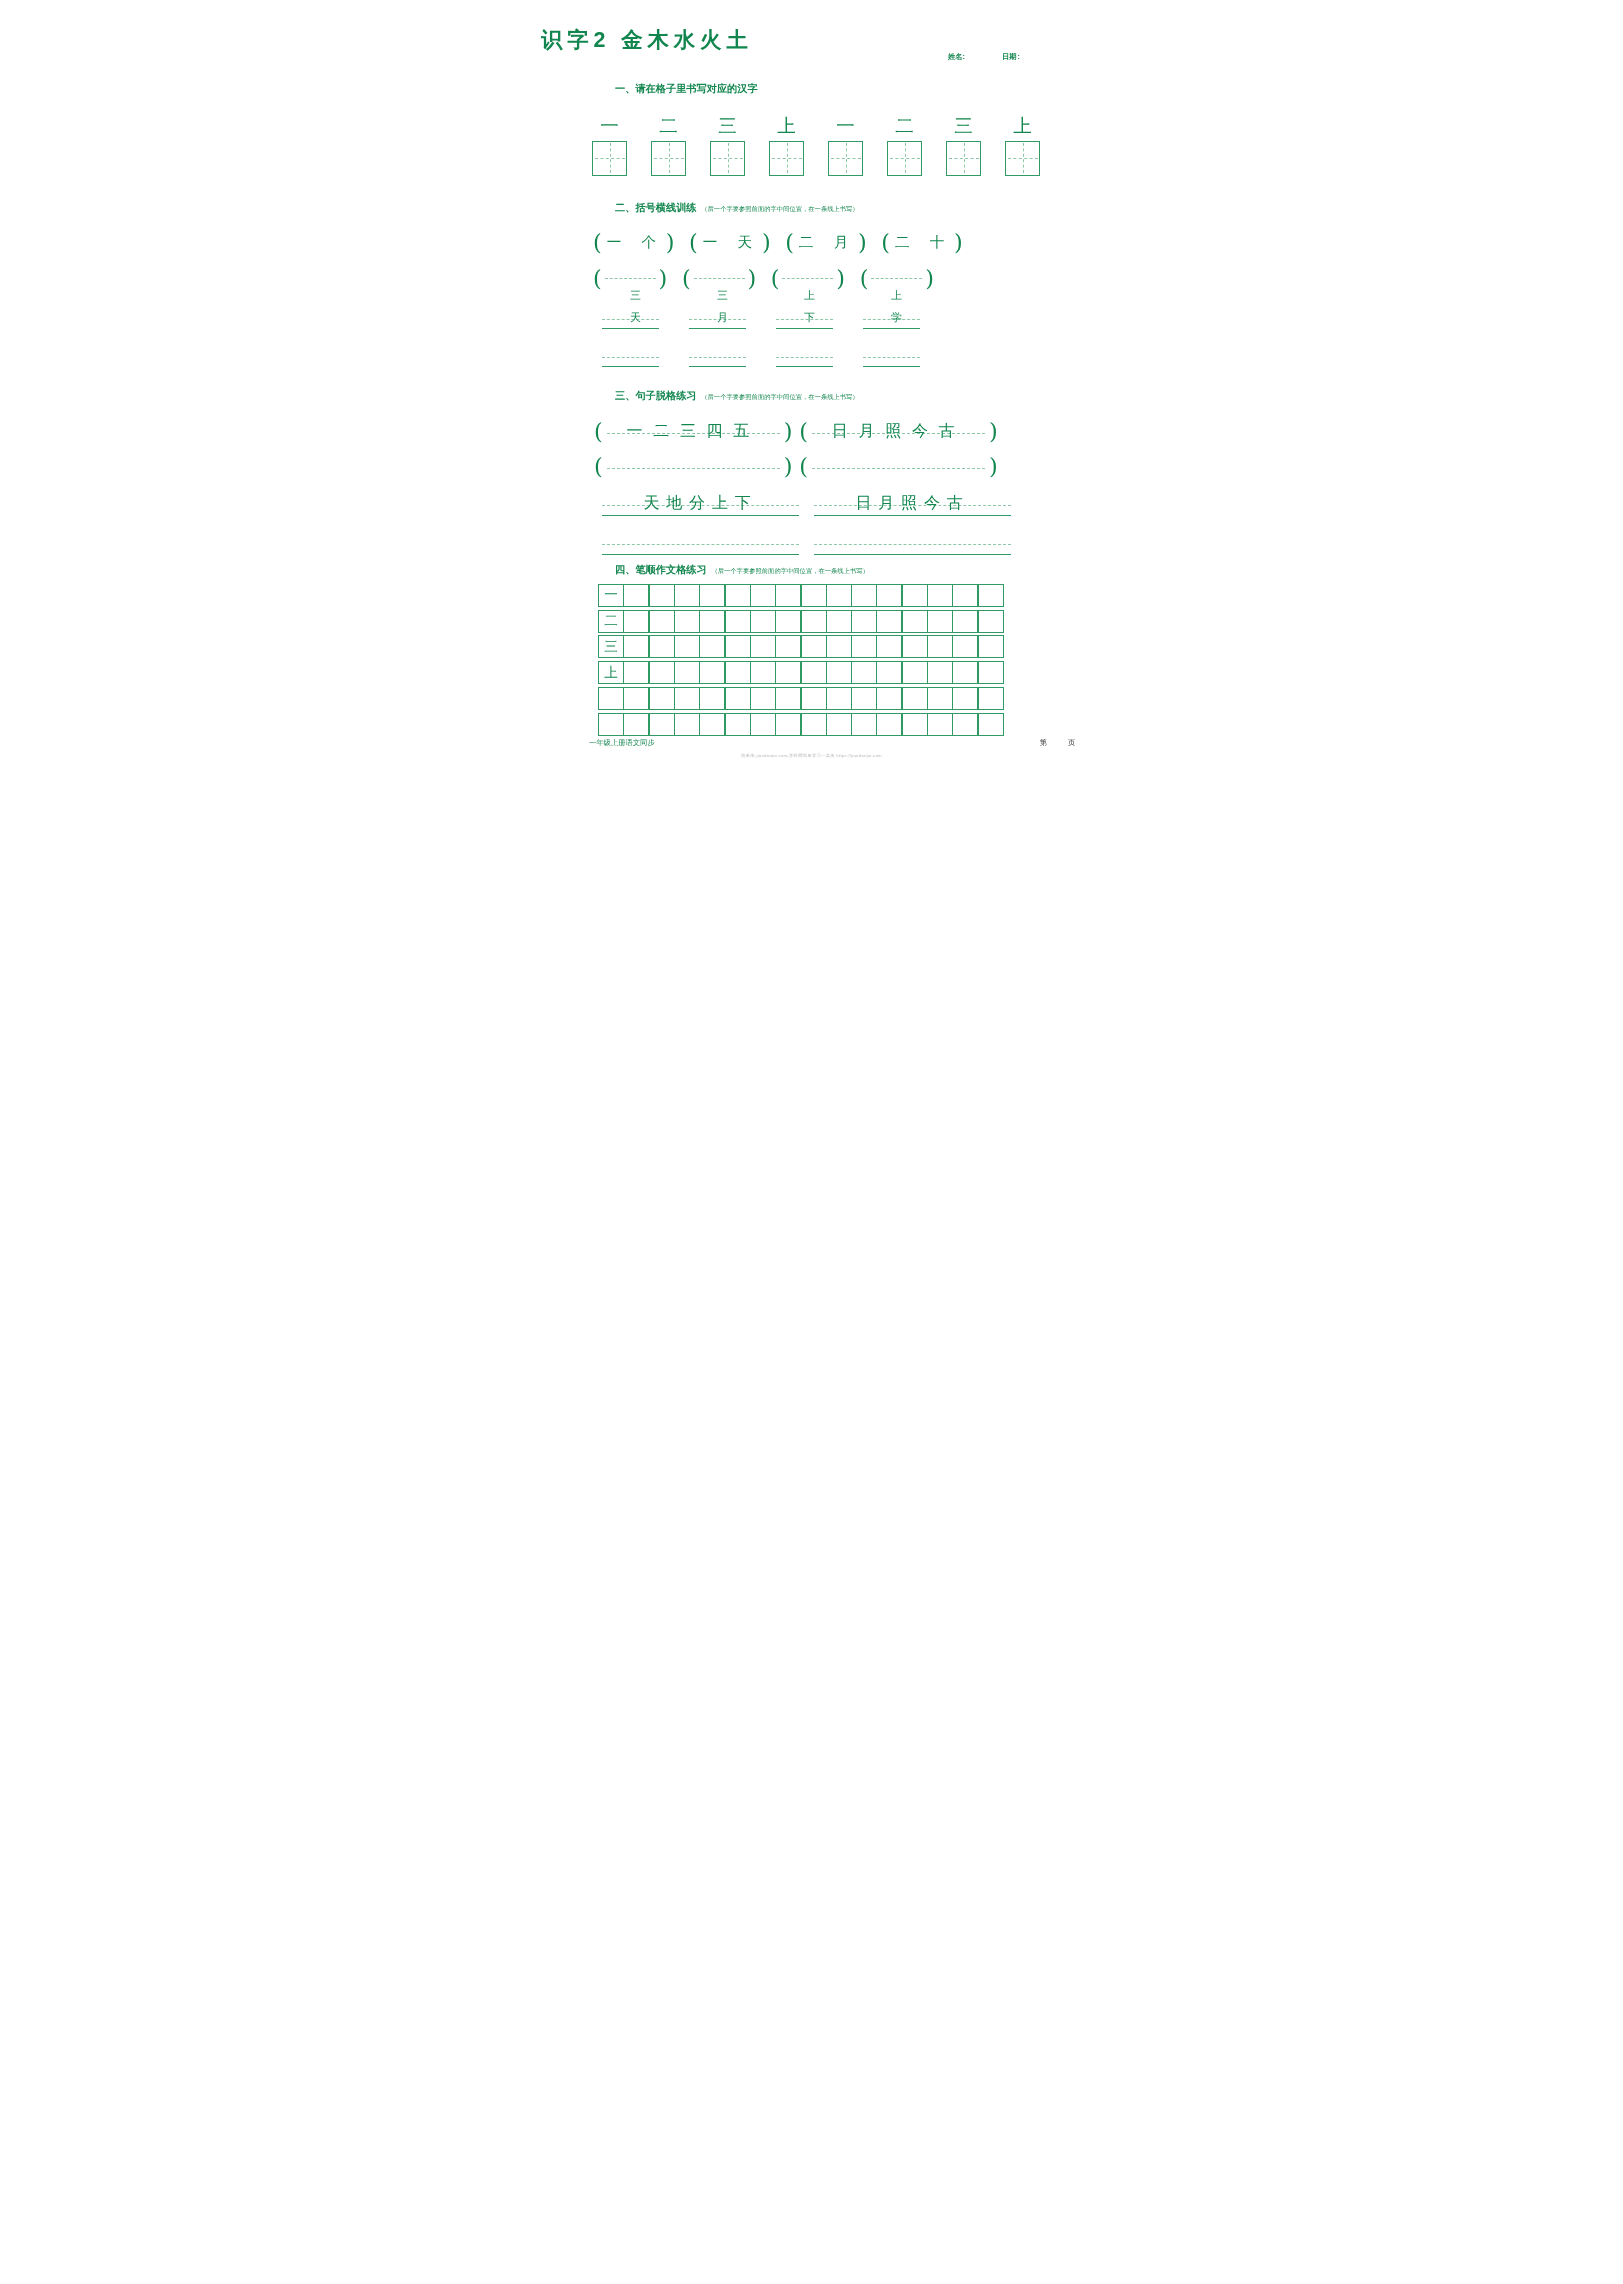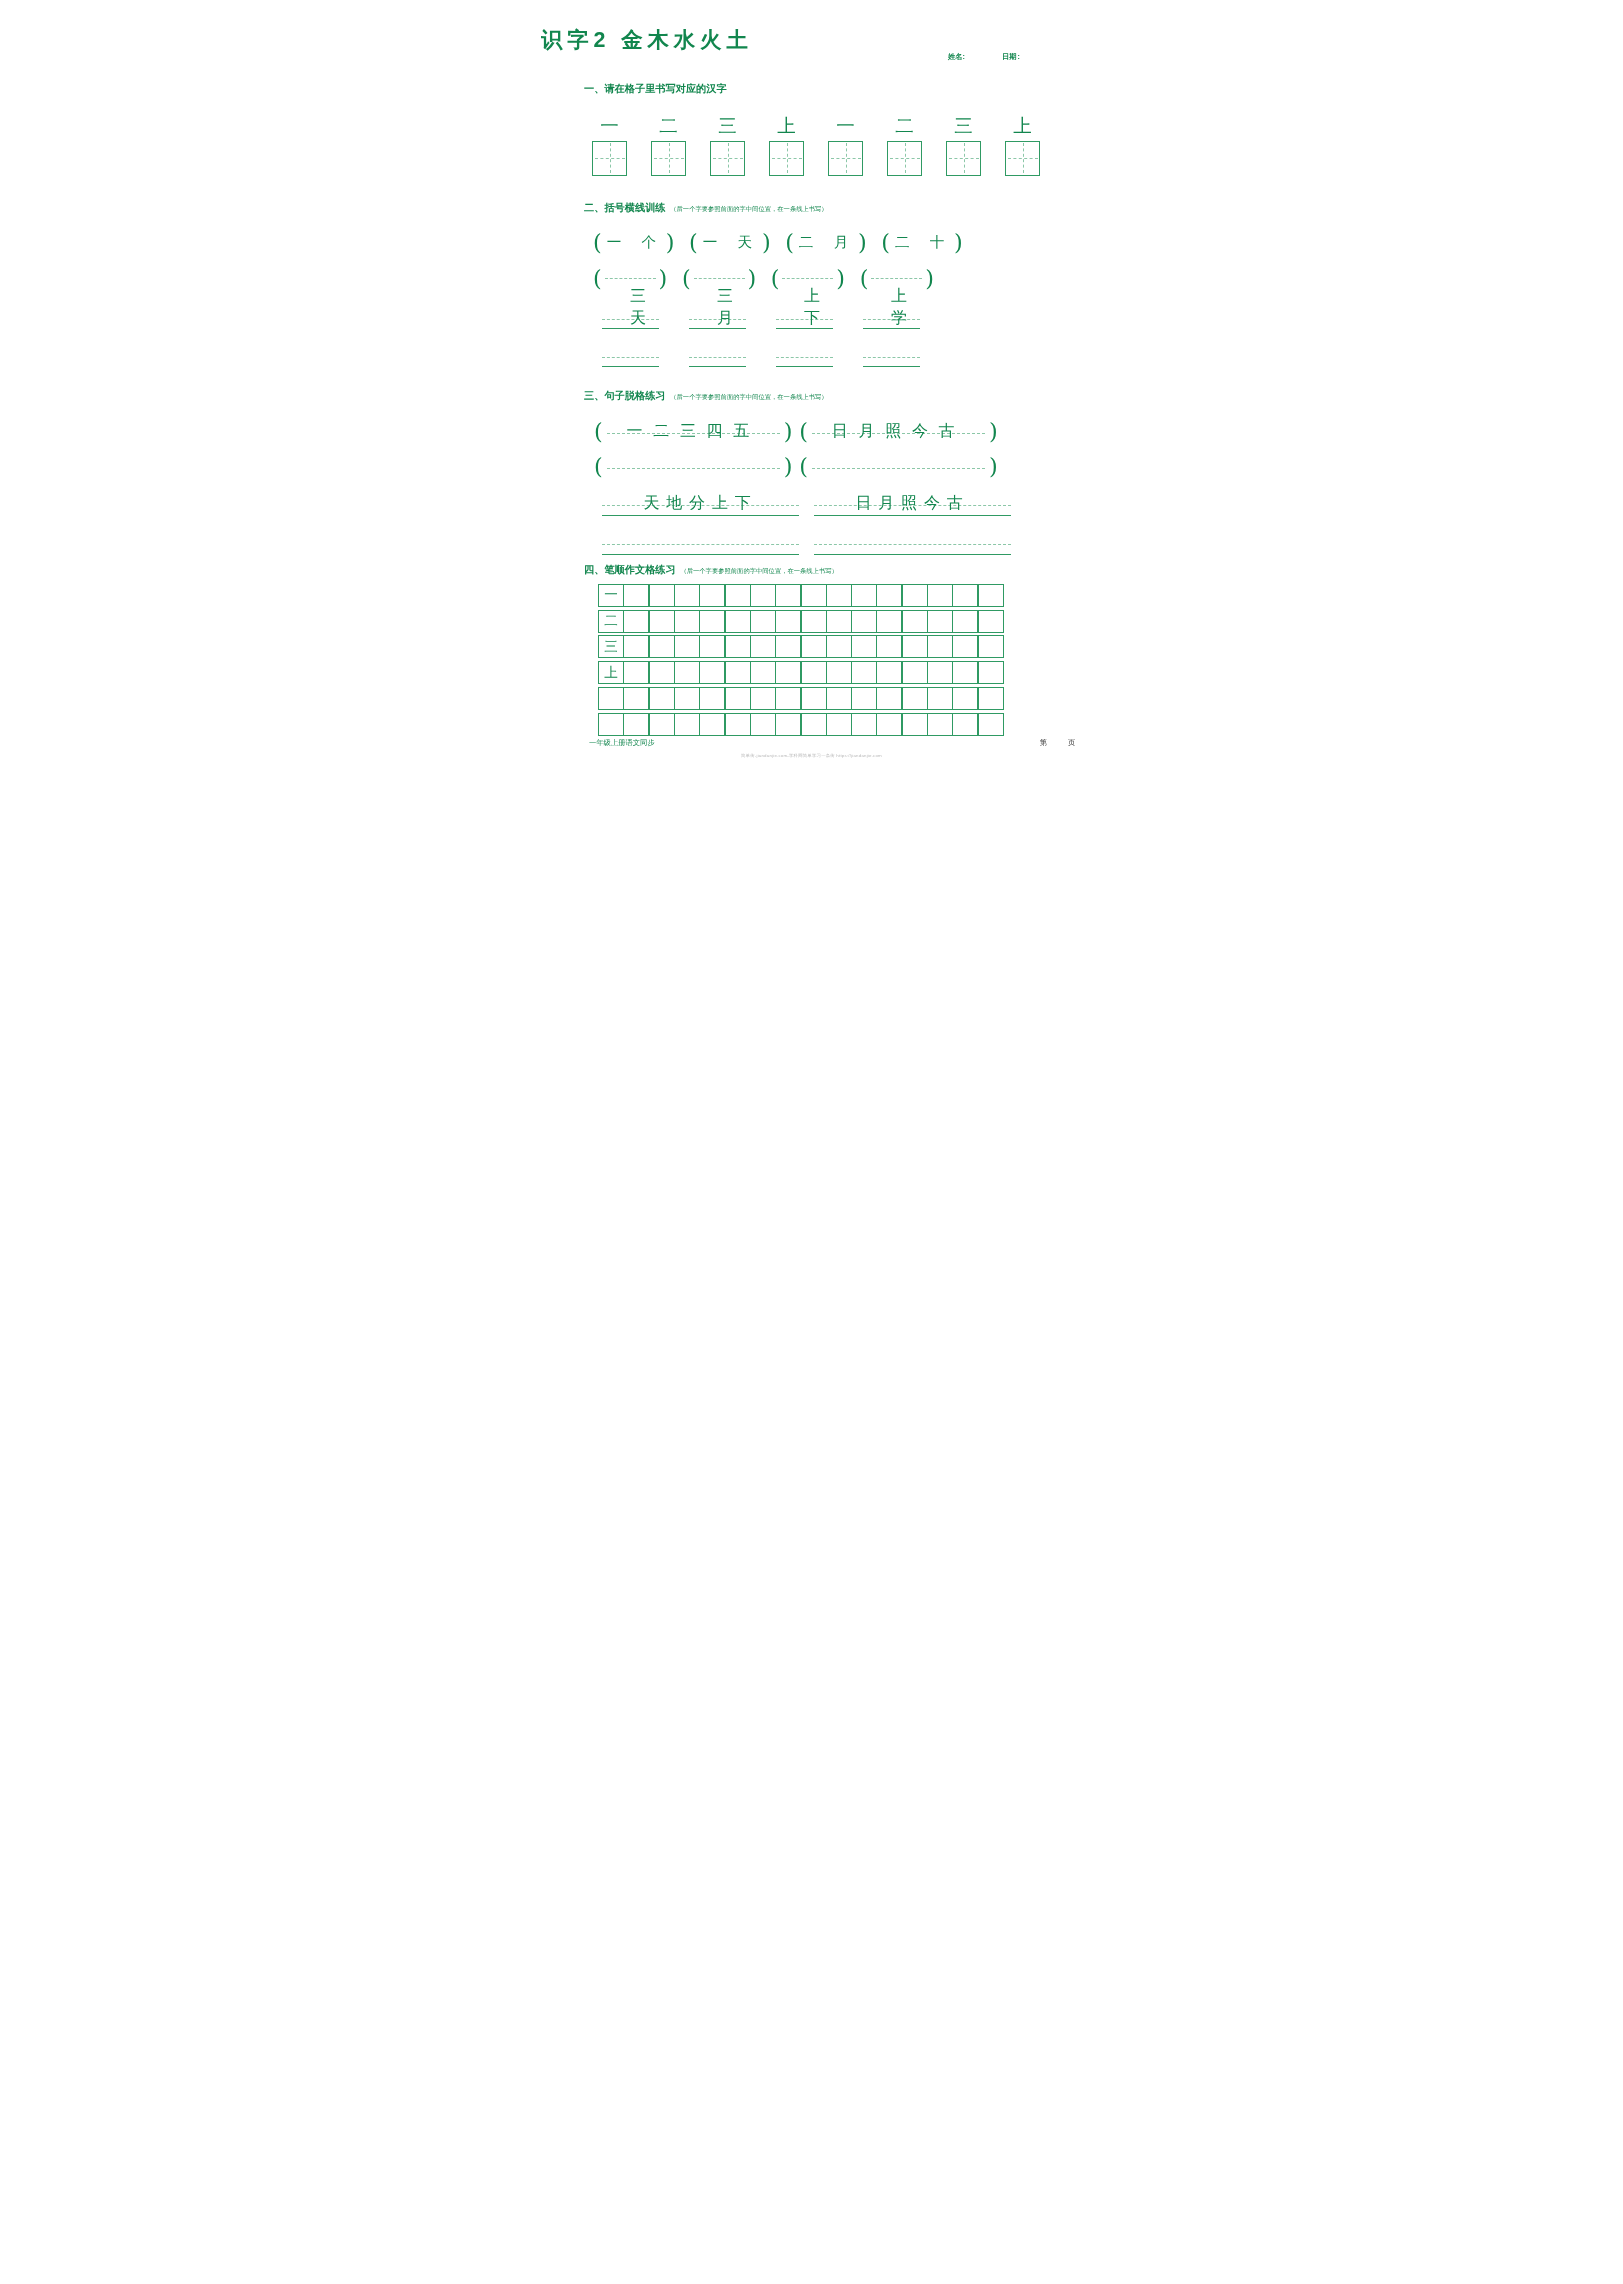--- a/index.html
+++ b/index.html
@@ -16,21 +16,21 @@
 
   
   .header{position:relative;padding-top:25px;text-align:left;}
   .title{font-size:21.4px;font-weight:bold;letter-spacing:4.9px;color:var(--green-main);
          font-family:"Liberation Sans",sans-serif;display:inline-block;}
   .meta{position:absolute;top:52px;font-size:7.3px;font-weight:bold;color:var(--green-main);}
   .meta.name{left:407px;}
   .meta.date{left:461px;font-family:Liberation Mono, monospace;}
 
   
-  .sec-heading{font-size:10.2px;font-weight:bold;color:var(--green-main);margin-left:43px;}
+  .sec-heading{font-size:10.2px;font-weight:bold;color:var(--green-main);margin-left:74px;}
   .sec-note{font-size:6.3px;font-weight:normal;margin-left:1.9px;}
 
   .hand{font-family:"DejaVu Serif",serif;font-weight:normal;}
 
   
   .s1{margin-top:28px;}
   .s1-grid{display:flex;gap:24px;margin:14.6px 0 0 51px;}
   .s1-col{width:35px;display:flex;flex-direction:column;align-items:center;}
   .s1-char{font-size:18.5px;height:30px;line-height:30px;color:var(--green-main);}
   .tian{position:relative;width:35px;height:35px;border:1px solid var(--green-line);}
@@ -43,21 +43,21 @@
   .bracket-row{display:flex;gap:14.6px;margin:13.6px 0 0 52px;align-items:center;height:29px;}
   .bracket-row.blank{margin-top:6.8px;}
   .bgroup{display:flex;align-items:center;}
   .bword{font-size:14.6px;letter-spacing:7.8px;padding:0 1.9px 0 4.9px;color:var(--green-main);}
   .bdash{display:inline-block;width:51px;border-top:0.7px dashed var(--green-dash);margin:0 2.9px;}
   .lineword-row{display:flex;gap:30px;margin:13.6px 0 0 61px;}
   .lineword-row.blank{margin-top:15.6px;}
   .lword{position:relative;width:57px;height:22.4px;border-bottom:1px solid var(--green-line);
          display:flex;align-items:flex-end;justify-content:center;}
   .lword .mid{position:absolute;left:0;right:0;top:58%;border-top:0.7px dashed var(--green-dash);}
-  .lword .txt{position:relative;font-size:16px;letter-spacing:3.9px;line-height:21.4px;color:var(--green-main);margin-left:28px;}
+  .lword .txt{position:relative;font-size:11px;letter-spacing:3.9px;line-height:21.4px;color:var(--green-main);margin-left:28px;}
 
   
   .s3{margin-top:22.4px;}
   .sent-row{display:flex;gap:6.8px;margin:13.6px 0 0 53px;align-items:center;height:29px;}
   .sent-row.blank{margin-top:5.8px;}
   .sgroup{display:flex;align-items:center;}
   .scontent{position:relative;width:181px;height:26px;display:flex;align-items:center;justify-content:center;}
   .scontent .mid{position:absolute;left:3.9px;right:3.9px;top:55%;border-top:0.7px dashed var(--green-dash);}
   .scontent .txt{position:relative;font-size:16px;letter-spacing:10.7px;color:var(--green-main);}
   .sentline-row{display:flex;gap:15px;margin:10.7px 0 0 61px;}

